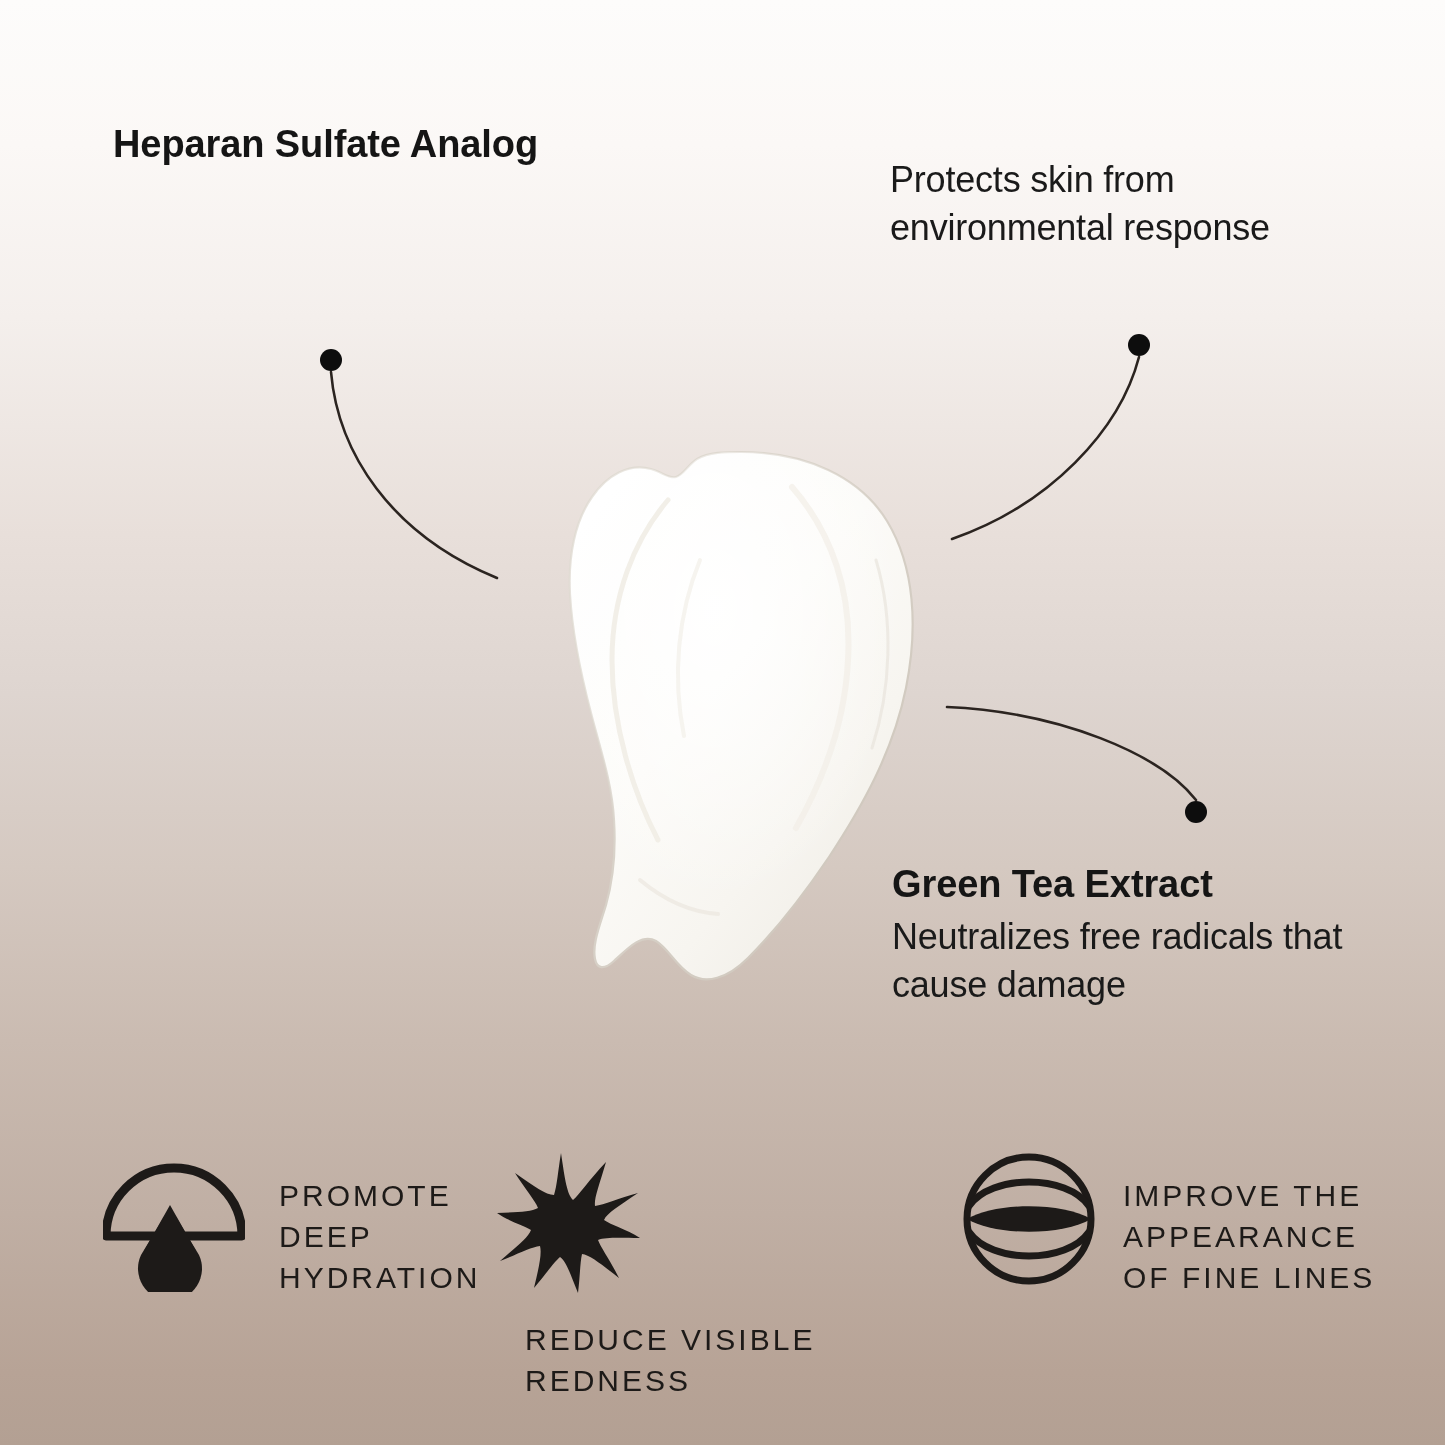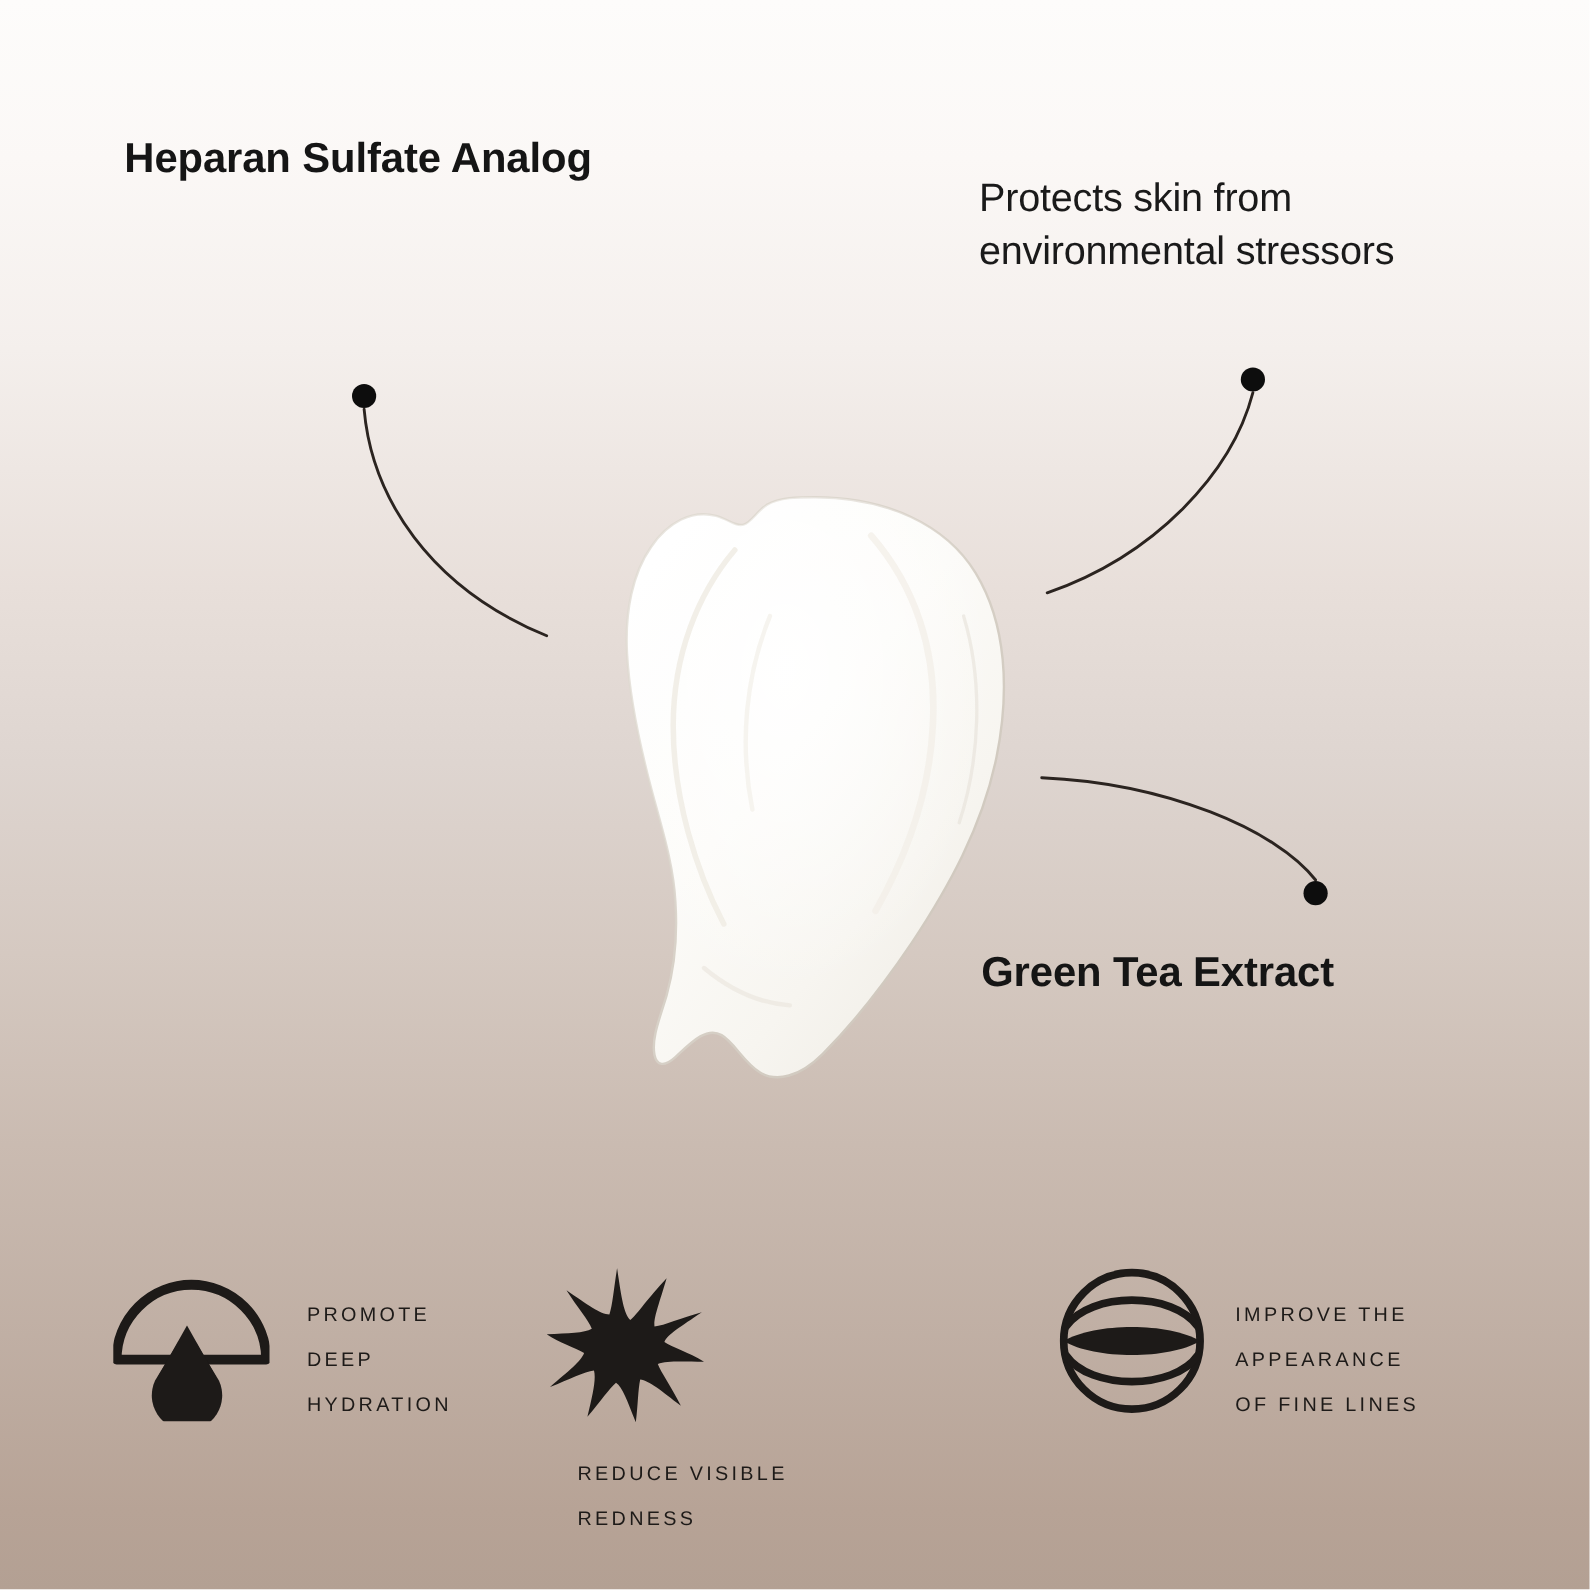--- a/index.html
+++ b/index.html
@@ -77,21 +77,21 @@
   }
   #benefit-hydration { left: 103px; }
   #benefit-redness   { left: 497px; flex-direction: column; }
   #benefit-lines     { left: 963px; justify-content: flex-end; }
 
   .benefit .b-icon {
     flex: 0 0 auto;
     display: block;
   }
   .benefit .b-label {
-    font-size: 18px;
+    font-size: 30px;
     font-weight: 400;
     letter-spacing: 3.0px;
     line-height: 41px;
     color: #1d1a18;
     white-space: pre-line;
     padding-top: 25px;
   }
   #benefit-hydration .b-label { margin-left: 34px; }
   #benefit-redness   .b-label { margin-left: 28px; }
   #benefit-lines     .b-label { margin-left: 28px; }
@@ -178,25 +178,26 @@
       <path d="M 947,707 C 1060,712 1160,754 1196,800" fill="none" stroke="#2b2420" stroke-width="2.6" stroke-linecap="round"></path>
       <circle cx="1196" cy="812" r="11" fill="#0d0d0d"></circle>
     </g>
   </svg>
 
   <div class="callout" id="callout-heparan">
     <p class="c-title">Heparan Sulfate Analog</p>
   </div>
 
   <div class="callout" id="callout-vitamin-e">
-    <p class="c-body">Protects skin from environmental stressors</p>
+    <p class="c-body">Protects skin from environmental response</p>
   </div>
 
   <div class="callout" id="callout-green-tea">
     <p class="c-title">Green Tea Extract</p>
+    <p class="c-body">Neutralizes free radicals that cause  damage</p>
   </div>
 
   <div id="benefits">
 
     <div class="benefit" id="benefit-hydration">
       <svg class="b-icon" width="142" height="142" viewBox="0 0 142 142" xmlns="http://www.w3.org/2000/svg">
 
         <path d="M 3,86 A 68 68 0 0 1 139,86 L 3,86 Z" fill="none" stroke="#1d1a18" stroke-width="9" stroke-linejoin="round"></path>
 
         <path d="M 67,57

